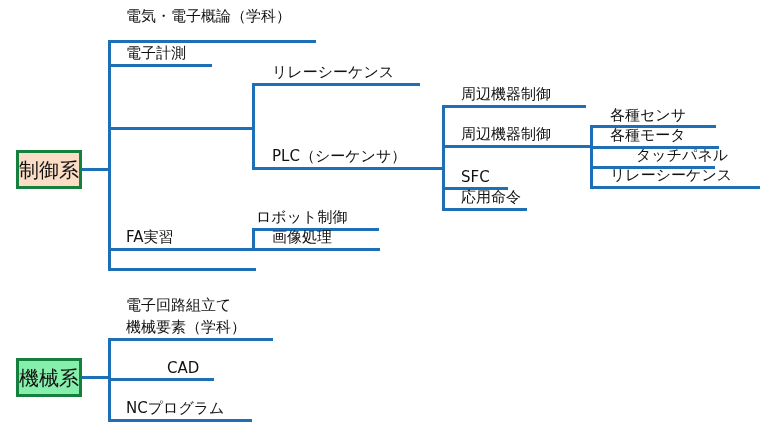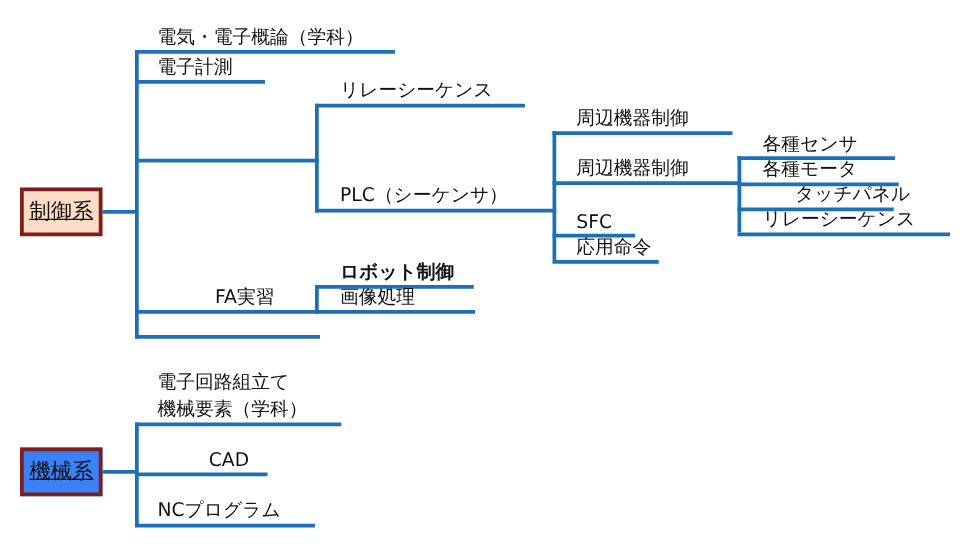--- a/index.html
+++ b/index.html
@@ -13,26 +13,25 @@
     height:442px;
     background:#ffffff;
     overflow:hidden;
   }
   .node-box{
     position:absolute;
     box-sizing:border-box;
     display:flex;
     align-items:center;
     justify-content:center;
-    border:3px solid #7f1d1d;
-    font-size:17px;
+    border:3px solid #15803d;
+    font-size:20px;
     color:#111111;
     letter-spacing:0px;
     line-height:1;
-    text-decoration:underline;
   }
   .hline{
     position:absolute;
     height:3px;
     background:#1d6fb8;
   }
   .vline{
     position:absolute;
     width:3px;
     background:#1d6fb8;
@@ -51,29 +50,29 @@
 <div id="canvas">
 
   <div class="node-box" style="left:16px;top:150px;width:66px;height:39px;background:#fbddc6;">
     <span>制御系</span>
   </div>
 
   <div class="hline" style="left:82px;top:168px;width:28px;"></div>
 
   <div class="vline" style="left:108px;top:40px;height:231px;"></div>
 
-  <div class="label" style="left:126px;top:22px;">電気・電子概論（学科）</div>
+  <div class="label" style="left:126px;top:9px;">電気・電子概論（学科）</div>
   <div class="hline" style="left:108px;top:40px;width:208px;"></div>
 
   <div class="label" style="left:126px;top:46px;">電子計測</div>
   <div class="hline" style="left:108px;top:64px;width:104px;"></div>
 
   <div class="hline" style="left:108px;top:127px;width:147px;"></div>
 
-  <div class="label" style="left:126px;top:230px;margin-left:46px;">FA実習</div>
+  <div class="label" style="left:126px;top:230px;">FA実習</div>
   <div class="hline" style="left:108px;top:248px;width:147px;"></div>
 
   <div class="label" style="left:126px;top:250px;margin-top:48px;">電子回路組立て</div>
   <div class="hline" style="left:108px;top:268px;width:148px;"></div>
 
   <div class="vline" style="left:252px;top:83px;height:87px;"></div>
 
   <div class="label" style="left:272px;top:65px;">リレーシーケンス</div>
   <div class="hline" style="left:252px;top:83px;width:168px;"></div>
 
@@ -103,27 +102,27 @@
   <div class="hline" style="left:590px;top:146px;width:129px;"></div>
 
   <div class="label" style="left:636px;top:148px;">タッチパネル</div>
   <div class="hline" style="left:590px;top:166px;width:125px;"></div>
 
   <div class="label" style="left:610px;top:168px;">リレーシーケンス</div>
   <div class="hline" style="left:590px;top:186px;width:170px;"></div>
 
   <div class="vline" style="left:252px;top:228px;height:23px;"></div>
 
-  <div class="label" style="left:272px;top:210px;font-weight:bold;">ロボット制御</div>
+  <div class="label" style="left:256px;top:210px;">ロボット制御</div>
   <div class="hline" style="left:252px;top:228px;width:127px;"></div>
 
   <div class="label" style="left:272px;top:230px;">画像処理</div>
   <div class="hline" style="left:252px;top:248px;width:128px;"></div>
 
-  <div class="node-box" style="left:16px;top:358px;width:66px;height:39px;background:#3b82f6;">
+  <div class="node-box" style="left:16px;top:358px;width:66px;height:39px;background:#86efac;">
     <span>機械系</span>
   </div>
 
   <div class="hline" style="left:82px;top:376px;width:28px;"></div>
 
   <div class="vline" style="left:108px;top:338px;height:83px;"></div>
 
   <div class="label" style="left:126px;top:320px;">機械要素（学科）</div>
   <div class="hline" style="left:108px;top:338px;width:165px;"></div>
 

